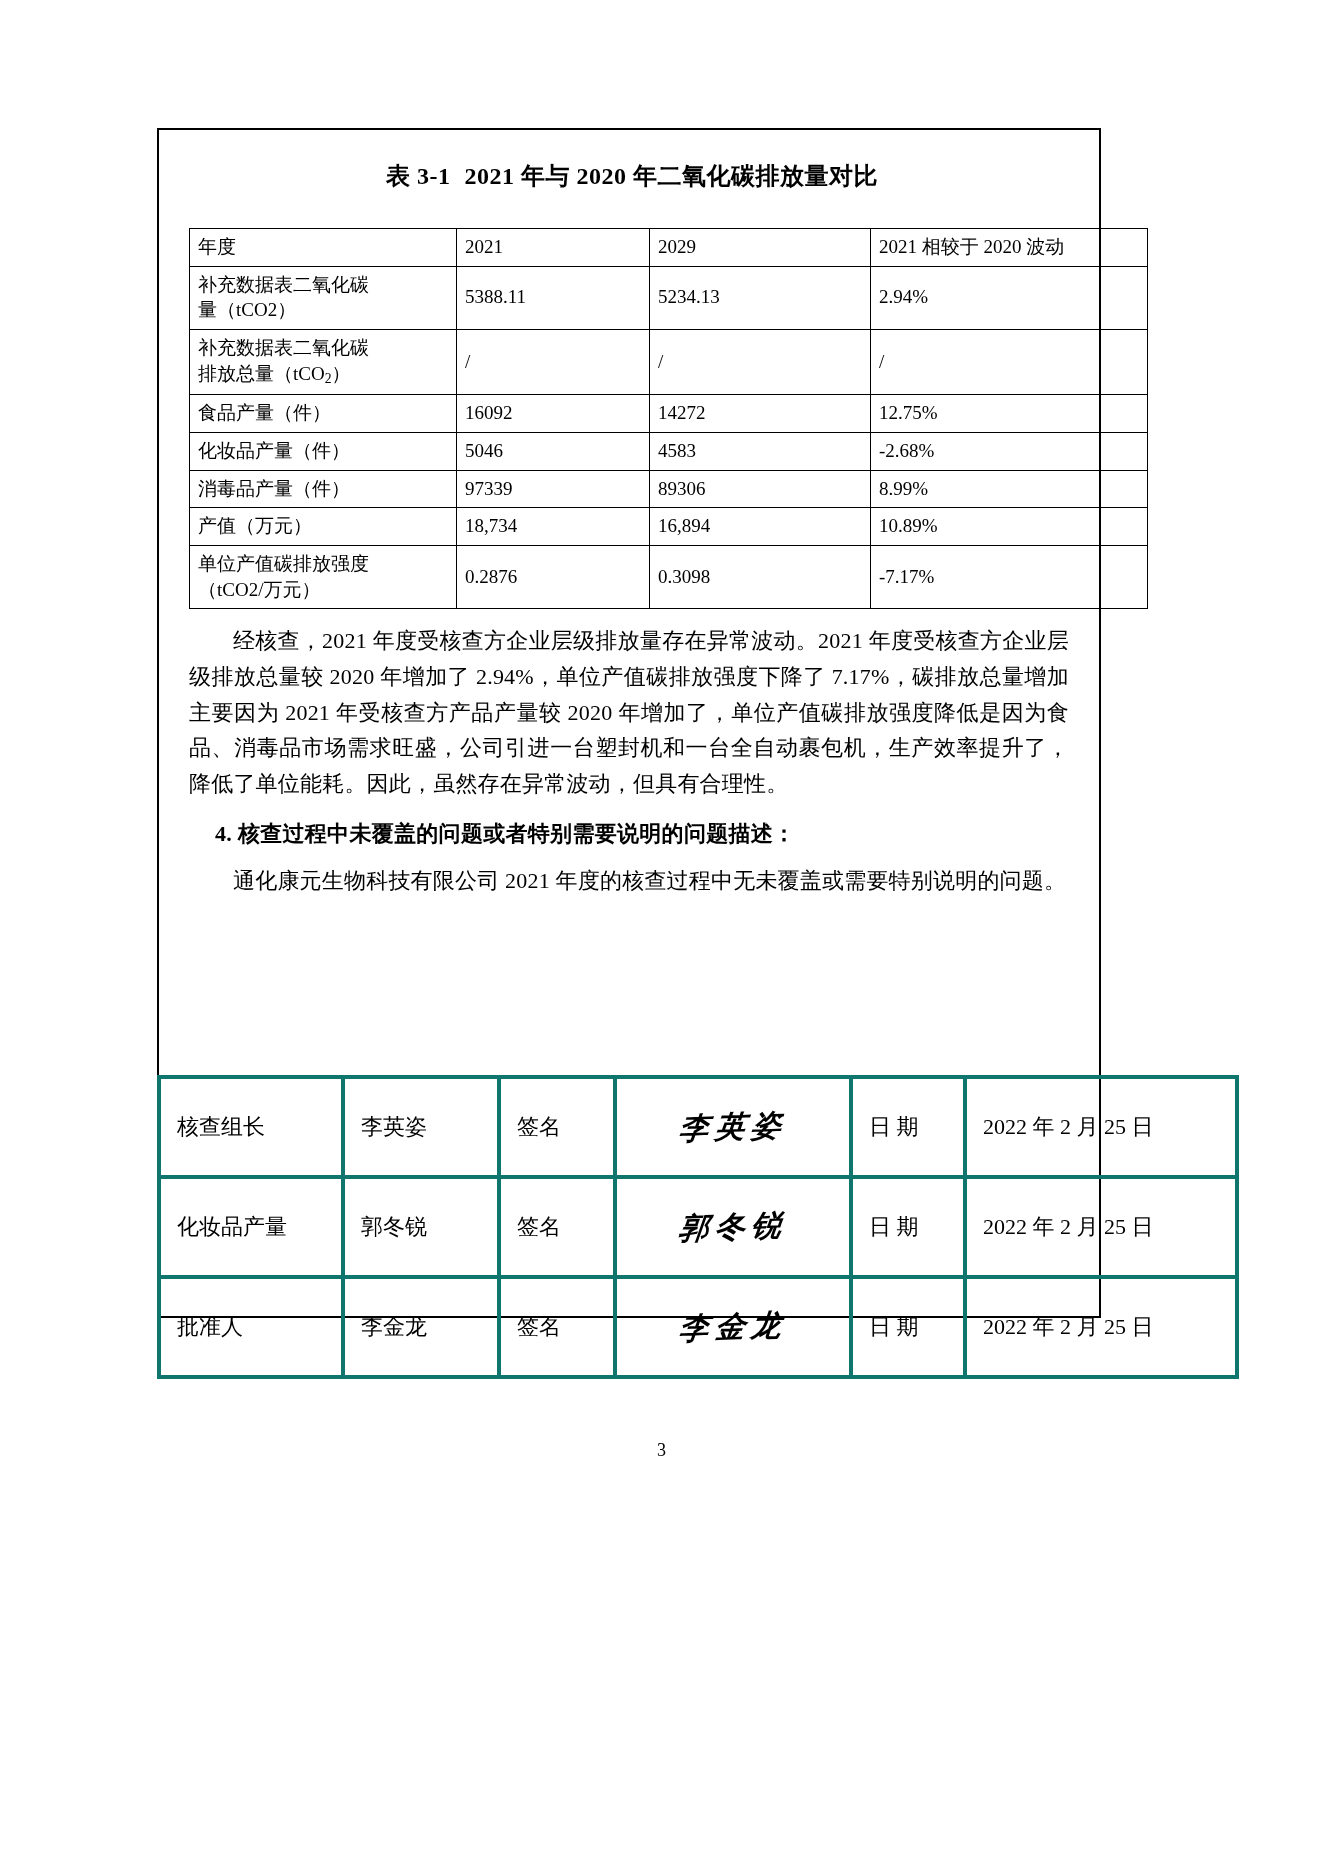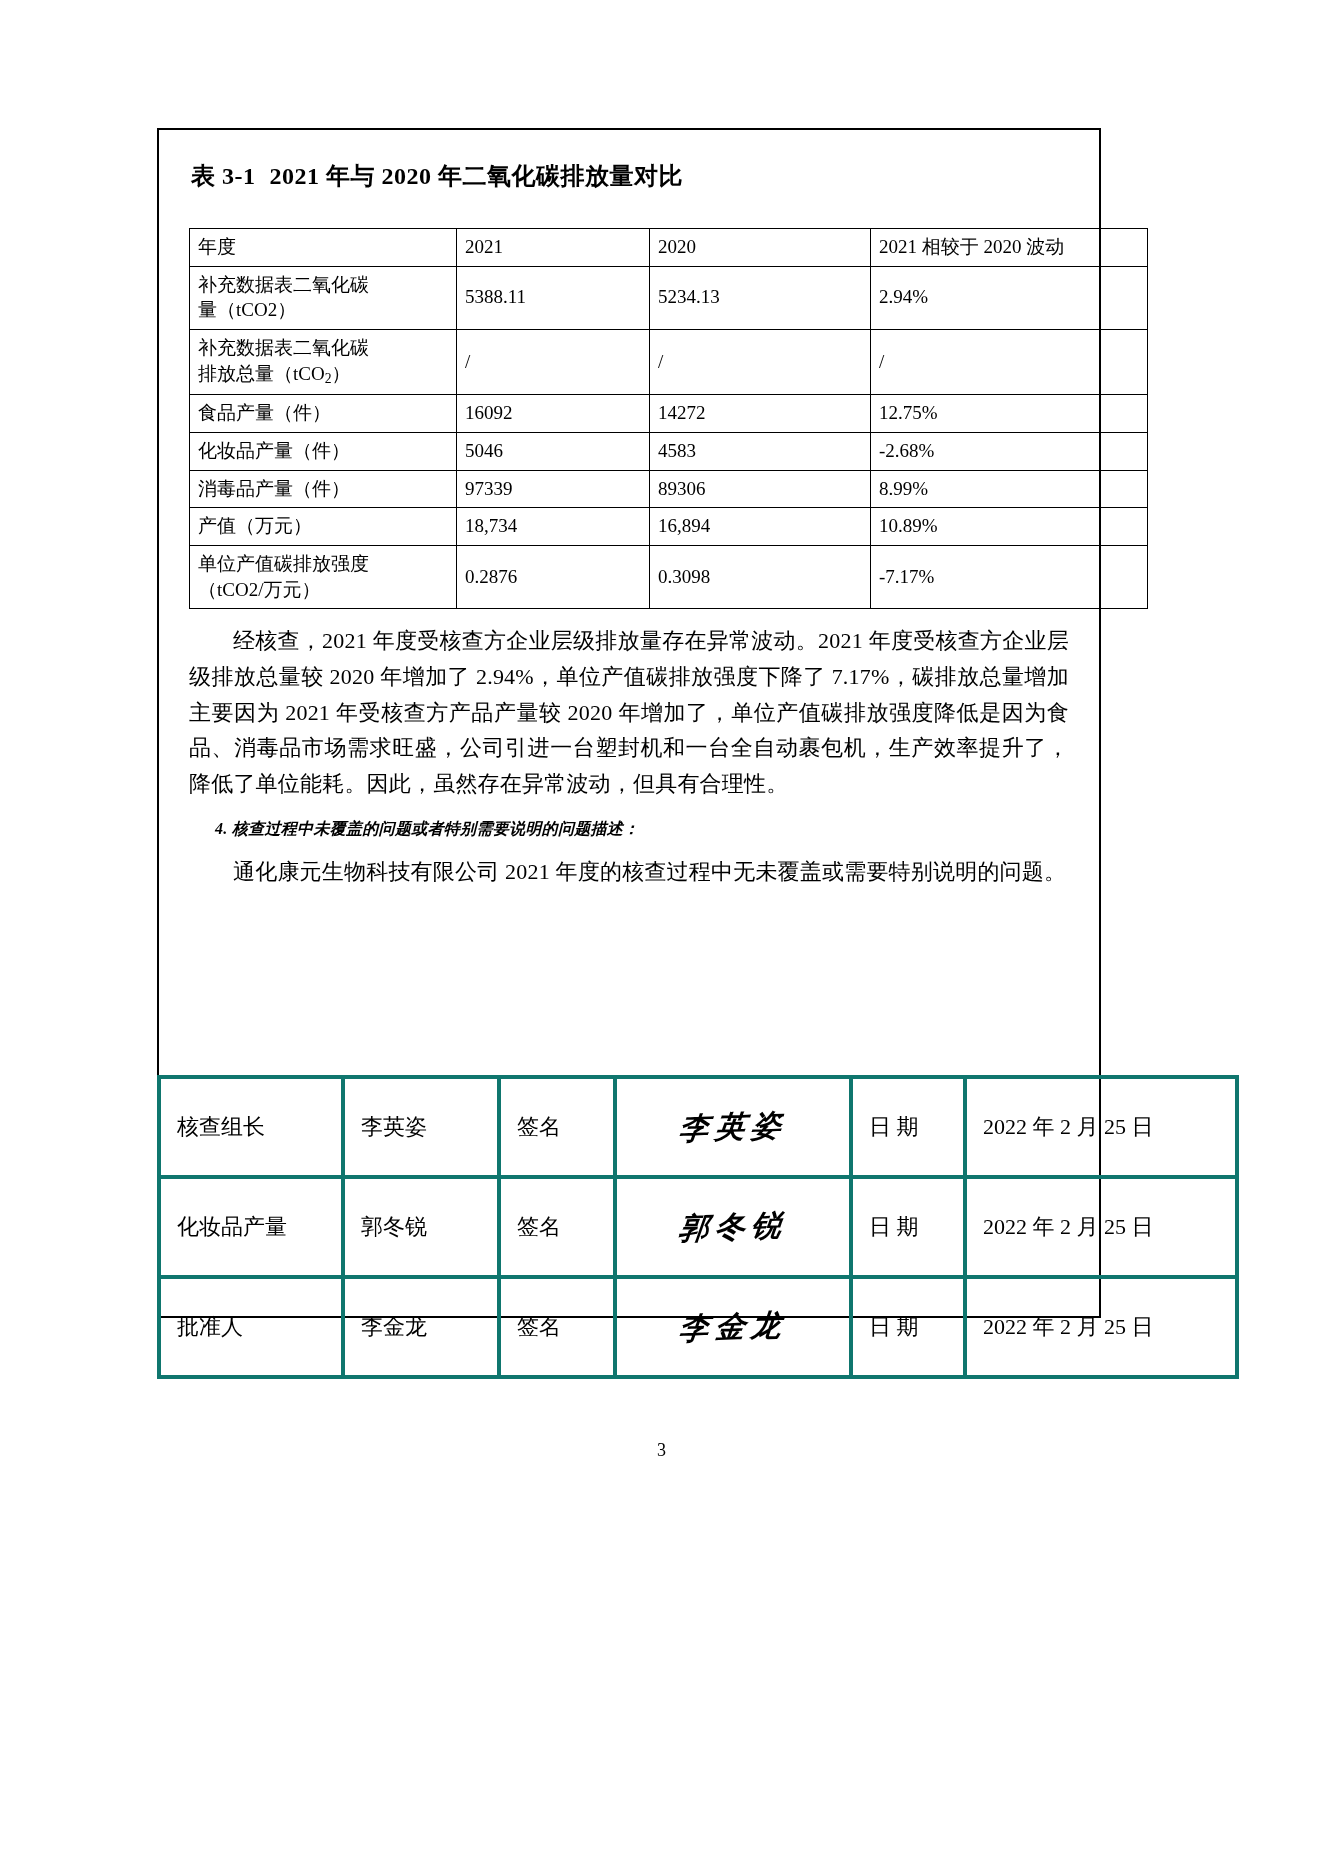--- a/index.html
+++ b/index.html
@@ -32,20 +32,21 @@
   }
   .inner {
     padding: 24px 26px 0 26px;
   }
   .table-caption {
     font-family: "Liberation Serif", serif;
     font-weight: bold;
     font-size: 24px;
     letter-spacing: 0.5px;
     margin: 6px 0 22px 6px;
+    text-align: center;
   }
   .table-caption .cap-num {
     margin-right: 14px;
   }
   table.data {
     border-collapse: collapse;
     width: 890px;
     margin-left: 4px;
     table-layout: fixed;
     margin-top: 36px;
@@ -65,25 +66,24 @@
   .tall td { height: 48px; }
   .para {
     font-size: 22px;
     line-height: 1.62;
     text-align: justify;
     margin: 14px 4px 0 4px;
     text-indent: 2em;
     letter-spacing: 0.2px;
   }
   .section-title {
-    font-size: 16px;
+    font-size: 22px;
     font-weight: bold;
     margin: 18px 4px 0 30px;
     letter-spacing: 0.3px;
-    font-style: italic;
   }
   .sign-wrap {
     position: absolute;
     left: 157px;
     top: 1075px;
     width: 944px;
   }
   table.sign {
     border-collapse: collapse;
     width: 944px;
@@ -138,21 +138,21 @@
 
       <div class="table-caption">
         <span class="cap-num">表 3-1</span><span>2021 年与 2020 年二氧化碳排放量对比</span>
       </div>
 
       <table class="data">
         <tbody>
           <tr>
             <td class="c0">年度</td>
             <td class="c1">2021</td>
-            <td class="c2">2020</td>
+            <td class="c2">2029</td>
             <td class="c3">2021 相较于 2020 波动</td>
           </tr>
 
           <tr class="tall">
             <td class="c0">
               <div>补充数据表二氧化碳</div>
               <div>量（tCO2）</div>
             </td>
             <td class="c1">5388.11</td>
             <td class="c2">5234.13</td>

